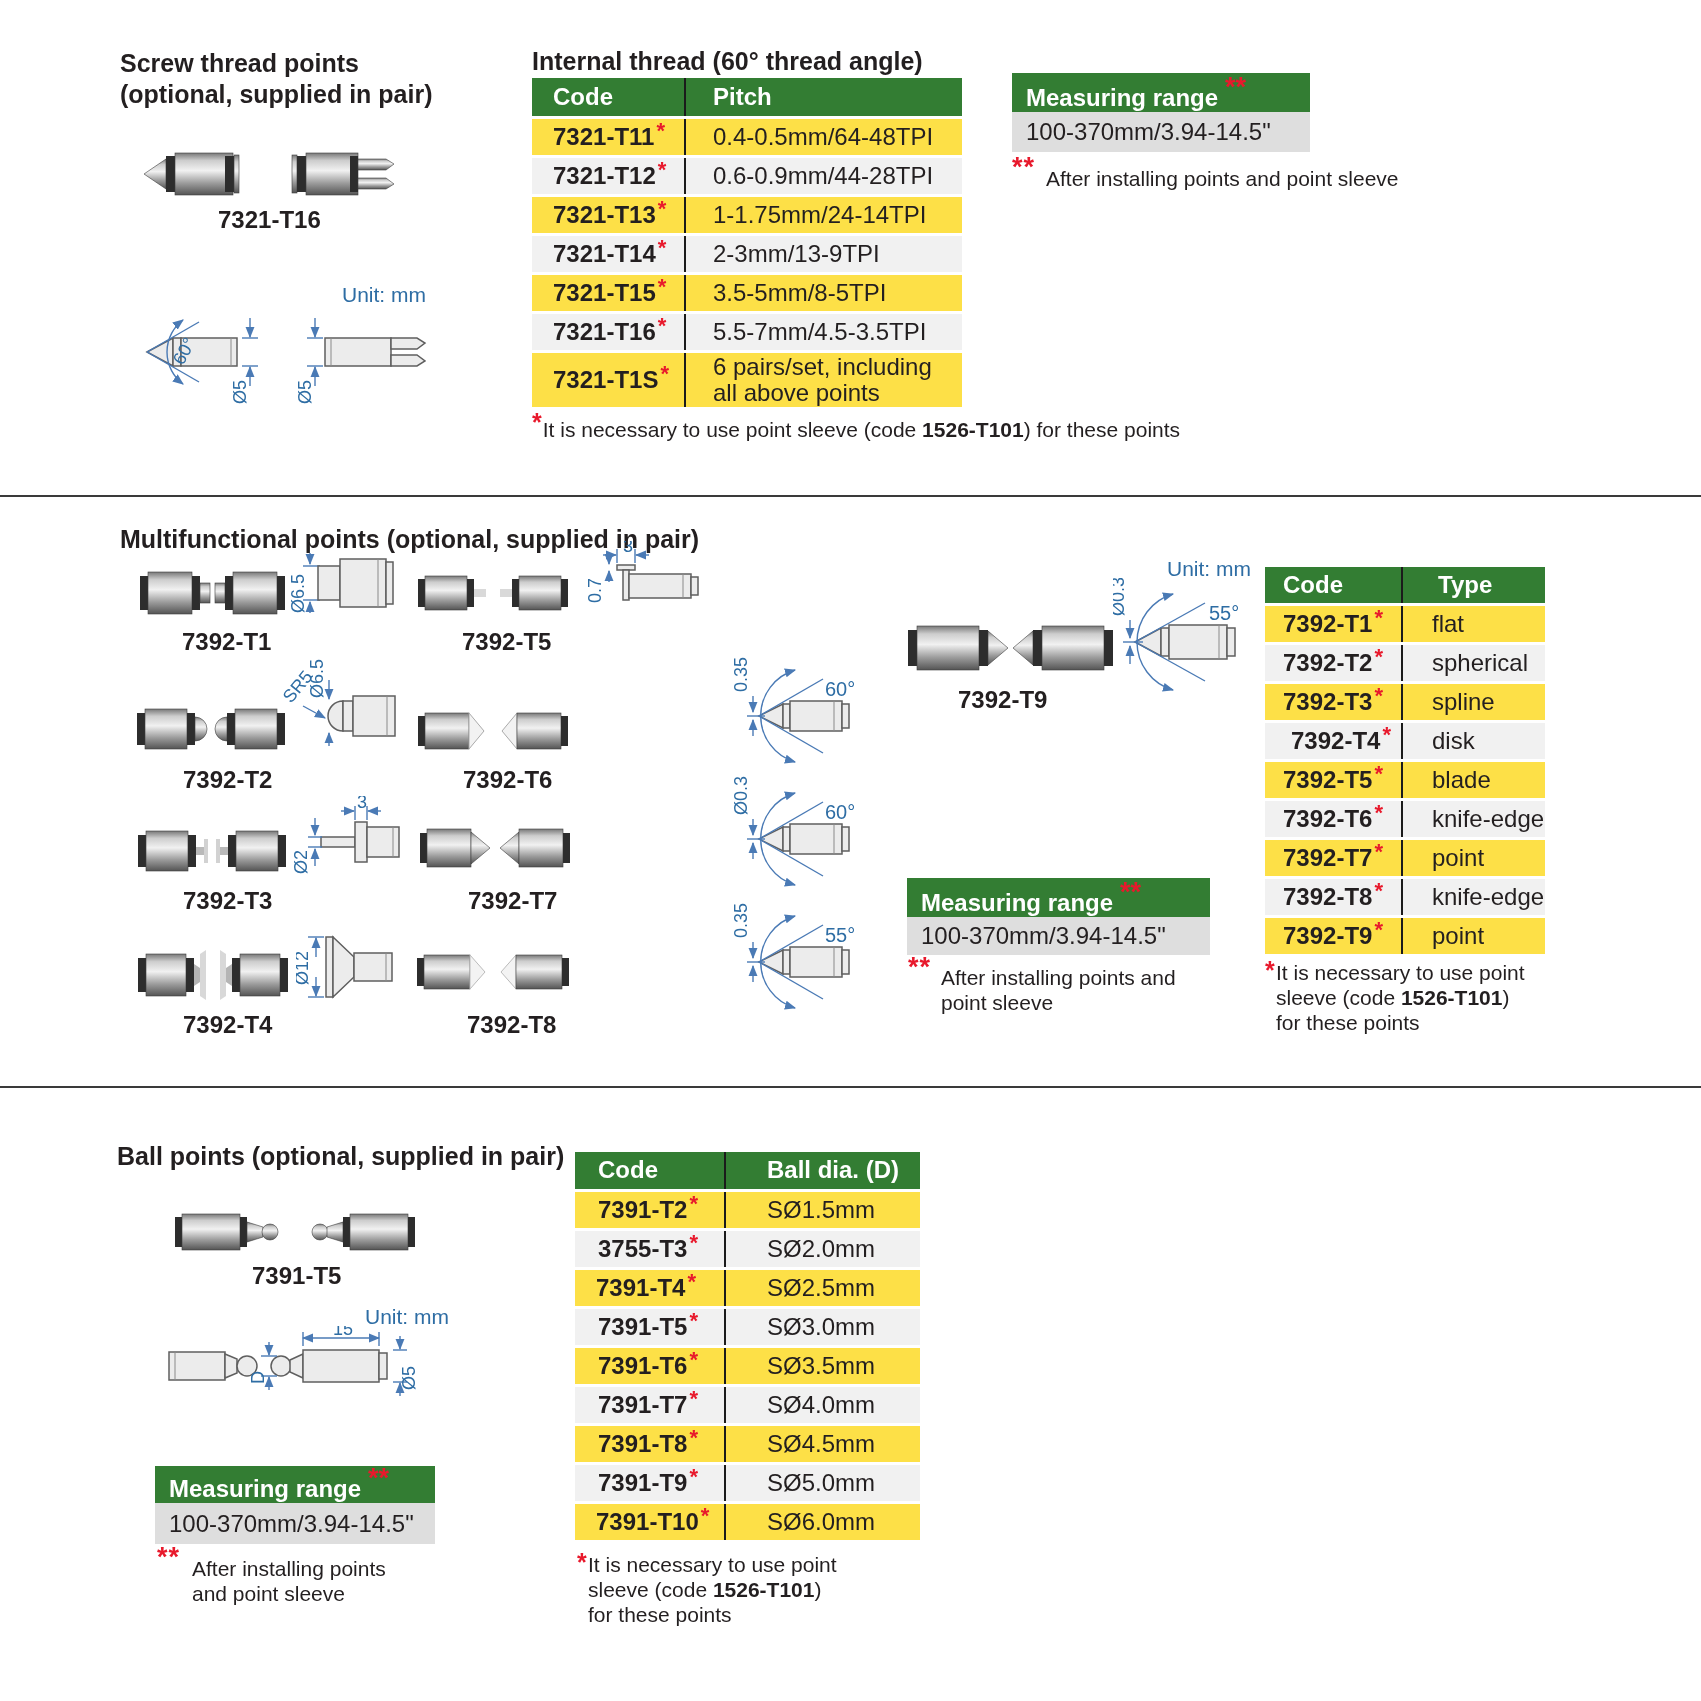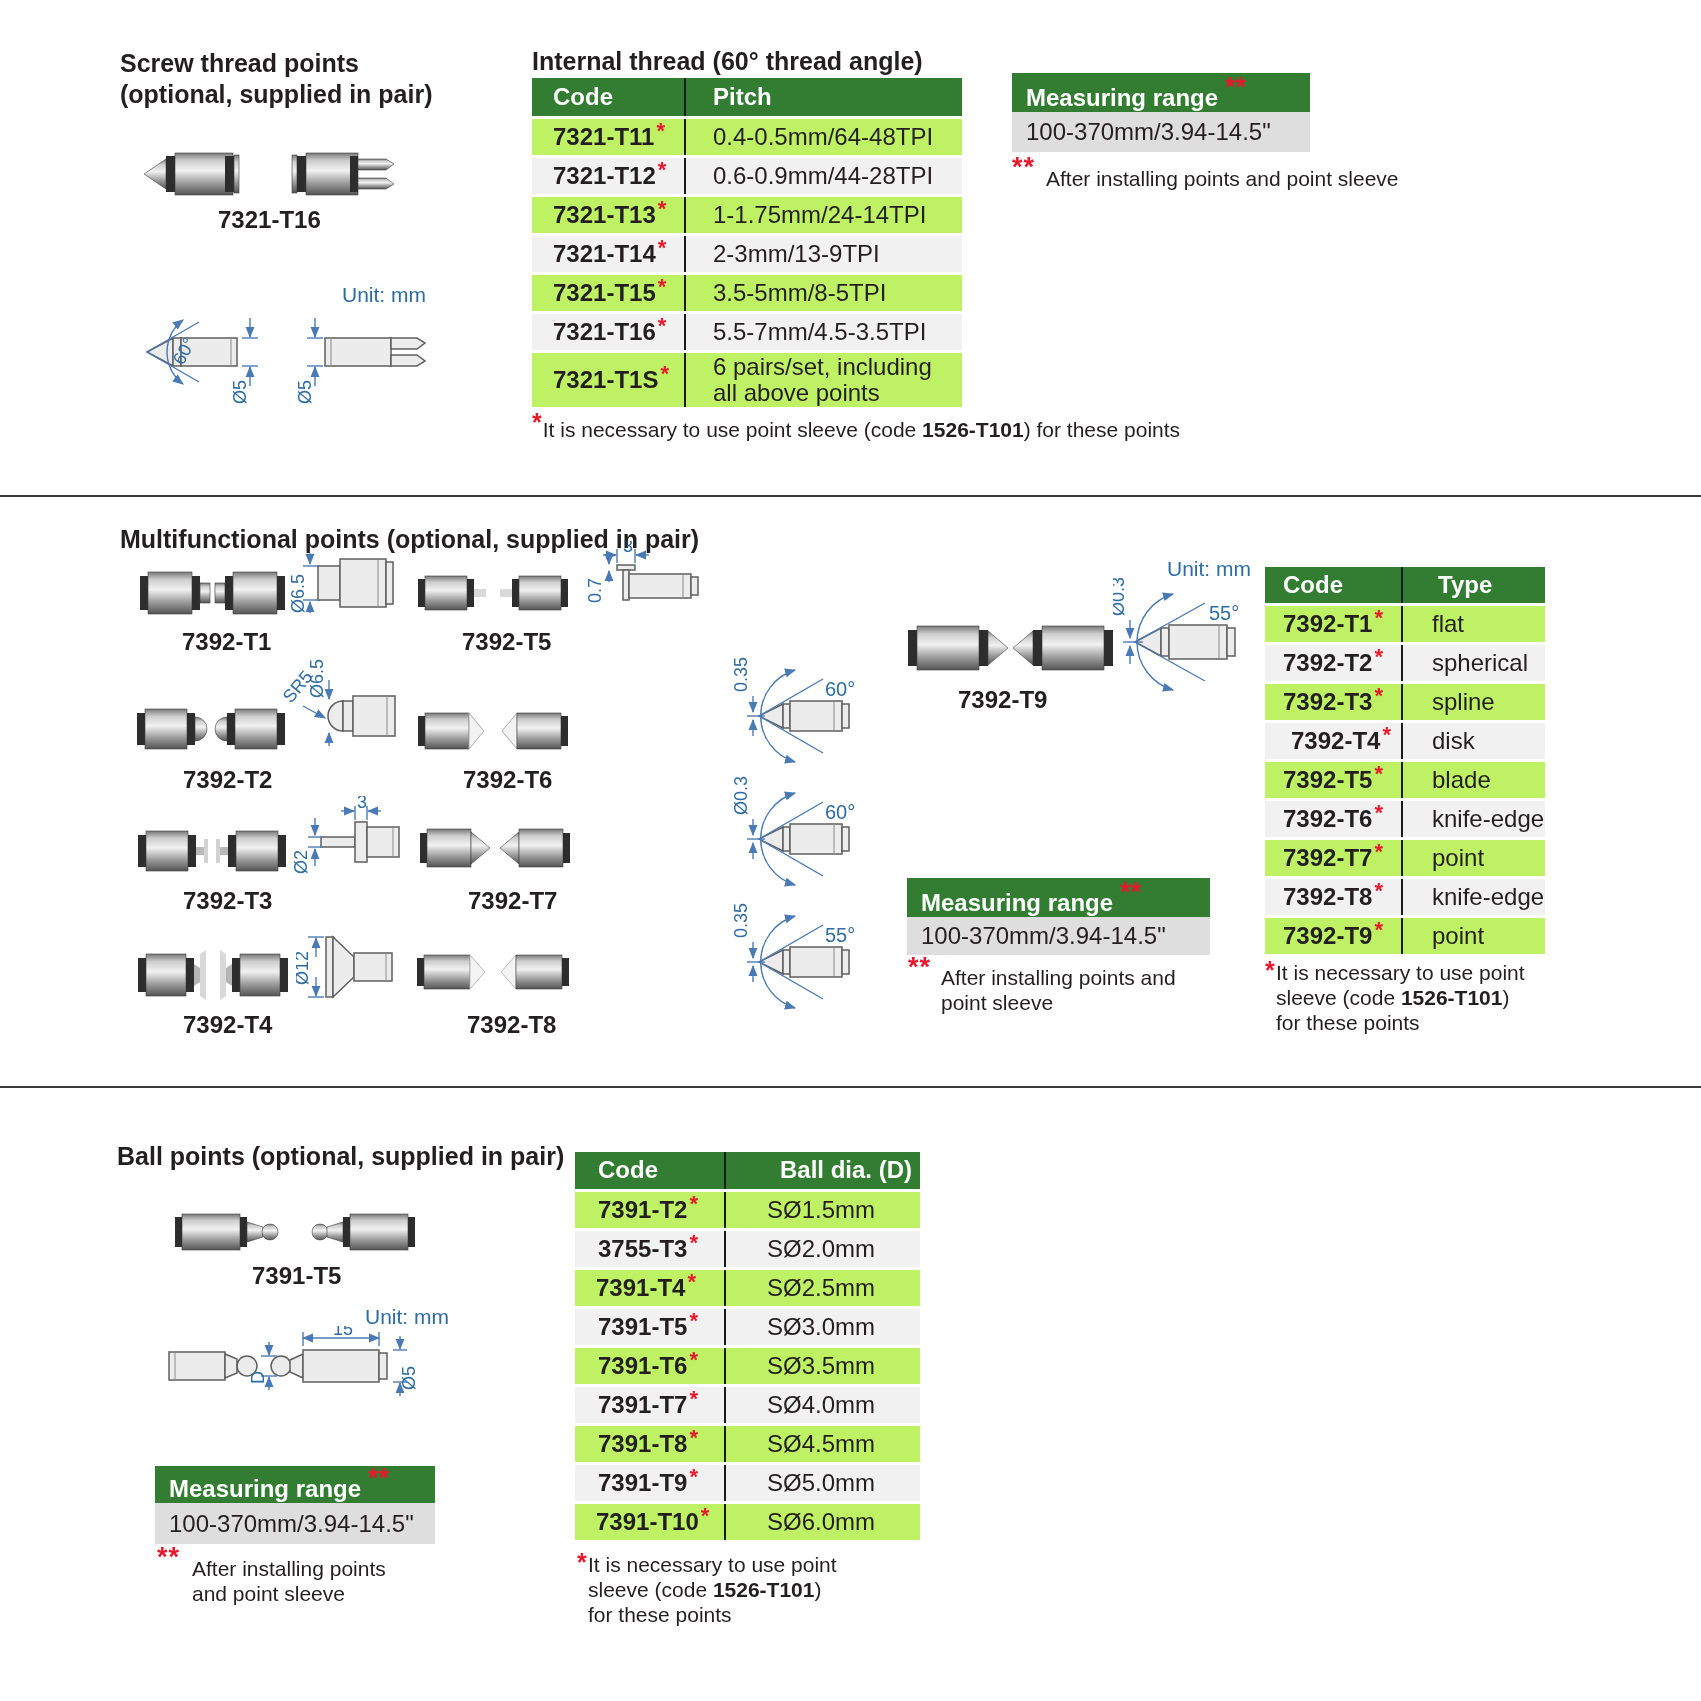--- a/index.html
+++ b/index.html
@@ -10,21 +10,21 @@
   .plabel{position:absolute;font-weight:bold;font-size:24px;color:#231f20}
   .unit{position:absolute;font-size:21px;color:#2e6da4}
   .hr{position:absolute;left:0;width:1701px;height:2px;background:#3a3a3a}
   
   table.tbl{position:absolute;border-collapse:collapse;table-layout:fixed}
   .tbl th{background:#337d33;color:#ffffff;font-weight:bold;font-size:24px;text-align:left;
           padding:0 0 0 21px;border-bottom:3px solid #fff}
   .tbl td{font-size:24px;padding:0 0 0 21px;border-bottom:3px solid #fff;vertical-align:middle}
   .tbl .c2{border-left:2px solid #1b1b1b;padding-left:27px}
   .tbl td.code{font-weight:bold}
-  .tbl tr.rd td{background:#bef264}
+  .tbl tr.rd td{background:#fde047}
   .tbl tr.rl td{background:#f1f1f1}
   .star{color:#e8192c;font-weight:bold;font-size:22px;position:relative;top:-7px;margin-left:2px}
   .wrapcell{line-height:26px;padding-top:2px;padding-bottom:2px}
   
   .mr{position:absolute}
   .mr-head{background:#337d33;color:#fff;font-weight:bold;font-size:24px;display:flex;
            align-items:flex-end;padding-left:14px}
   .mr-stars{color:#e8192c;font-weight:bold;font-size:27px;position:relative;top:-9px;margin-left:7px}
   .mr-val{background:#dedede;font-size:24px;display:flex;align-items:center;padding-left:14px;color:#231f20}
   
@@ -536,21 +536,21 @@
   </div>
 
   <table class="tbl" style="left:575px;top:1152px;width:345px">
     <colgroup>
         <col style="width:150px">
         <col style="width:195px">
       </colgroup>
     <tbody>
         <tr style="height:38px">
       <th style="padding-left:23px">Code</th>
-      <th class="c2" style="padding-left:54px">Ball dia. (D)</th>
+      <th class="c2" style="padding-left:41px">Ball dia. (D)</th>
     </tr>
     <tr class="rd" style="height:39px">
       <td class="code" style="padding-left:23px"><span>7391-T2</span><span class="star">*</span></td>
       <td class="c2" style="padding-left:41px">SØ1.5mm</td>
     </tr>
     <tr class="rl" style="height:39px">
       <td class="code" style="padding-left:23px"><span>3755-T3</span><span class="star">*</span></td>
       <td class="c2" style="padding-left:41px">SØ2.0mm</td>
     </tr>
     <tr class="rd" style="height:39px">

